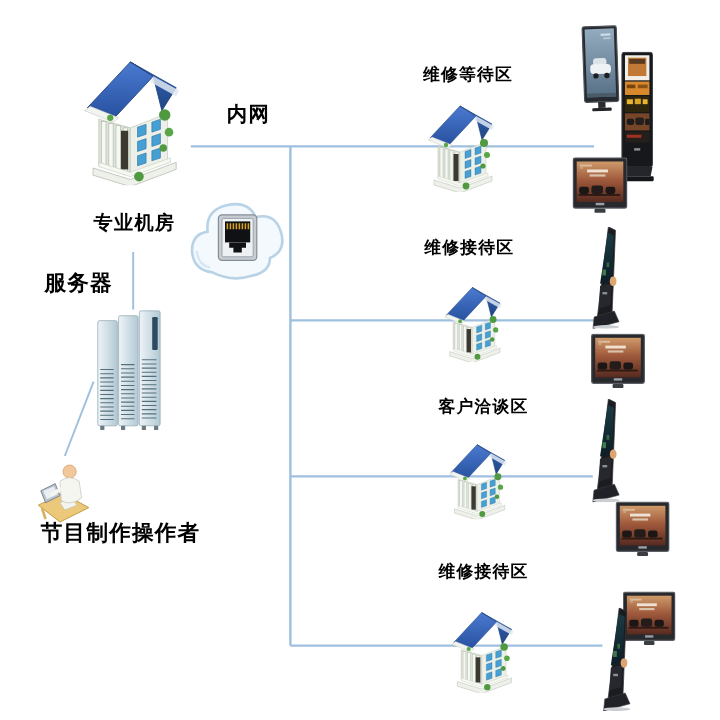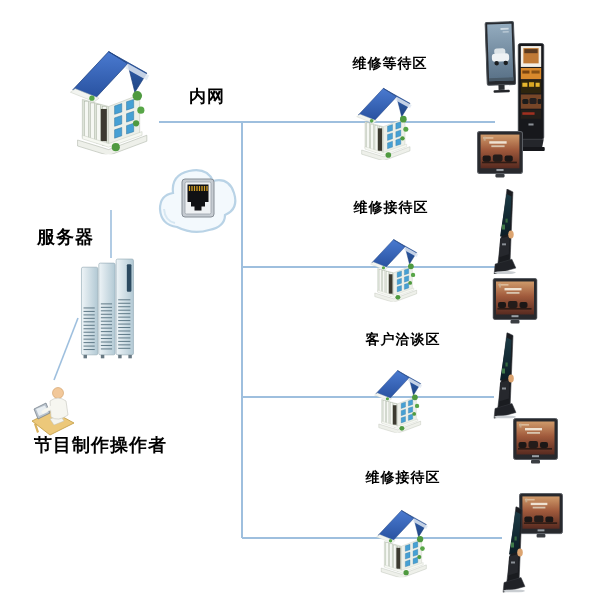--- a/index.html
+++ b/index.html
@@ -204,20 +204,21 @@
     <path d="M242 267 H497" stroke="#9ebfde" stroke-width="2" fill="none"></path>
     <path d="M242 397 H494" stroke="#9ebfde" stroke-width="2" fill="none"></path>
     <path d="M242 538 H502" stroke="#9ebfde" stroke-width="2" fill="none"></path>
     <path d="M111 210 V258" stroke="#9ebfde" stroke-width="1.6" fill="none"></path>
     <path d="M78 318 L54 380" stroke="#9ebfde" stroke-width="1.6" fill="none"></path>
   </svg>
 
   <svg class="icon" id="icon-hq" viewBox="0 0 72 96">
       <use href="#sym-building"></use>
     </svg>
+  <div class="lbl" id="lbl-server-room">专业机房</div>
   <div class="lbl" id="lbl-server">服务器</div>
   <svg class="icon" id="icon-server" viewBox="0 0 56 104">
       <use href="#sym-server"></use>
     </svg>
   <svg class="icon" id="icon-operator" viewBox="0 0 48 64">
       <use href="#sym-operator"></use>
     </svg>
   <div class="lbl" id="lbl-operator">节目制作操作者</div>
 
   <div class="lbl" id="lbl-intranet">内网</div>

